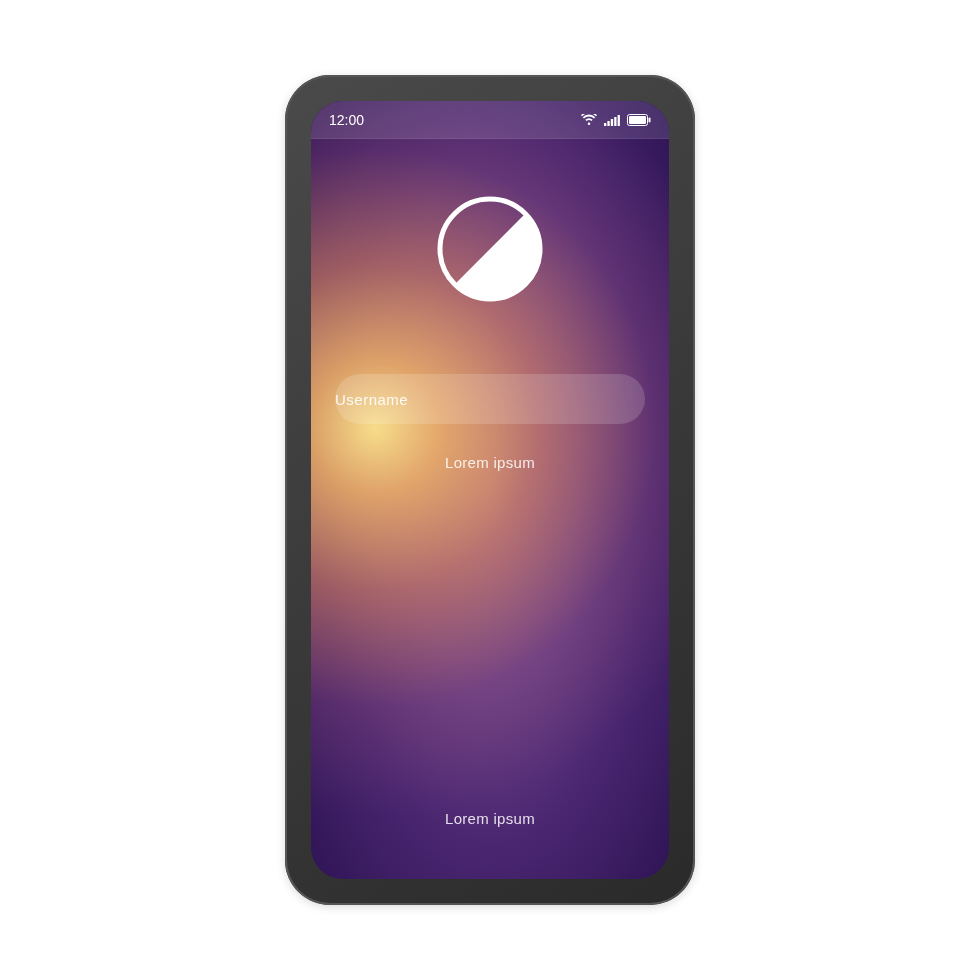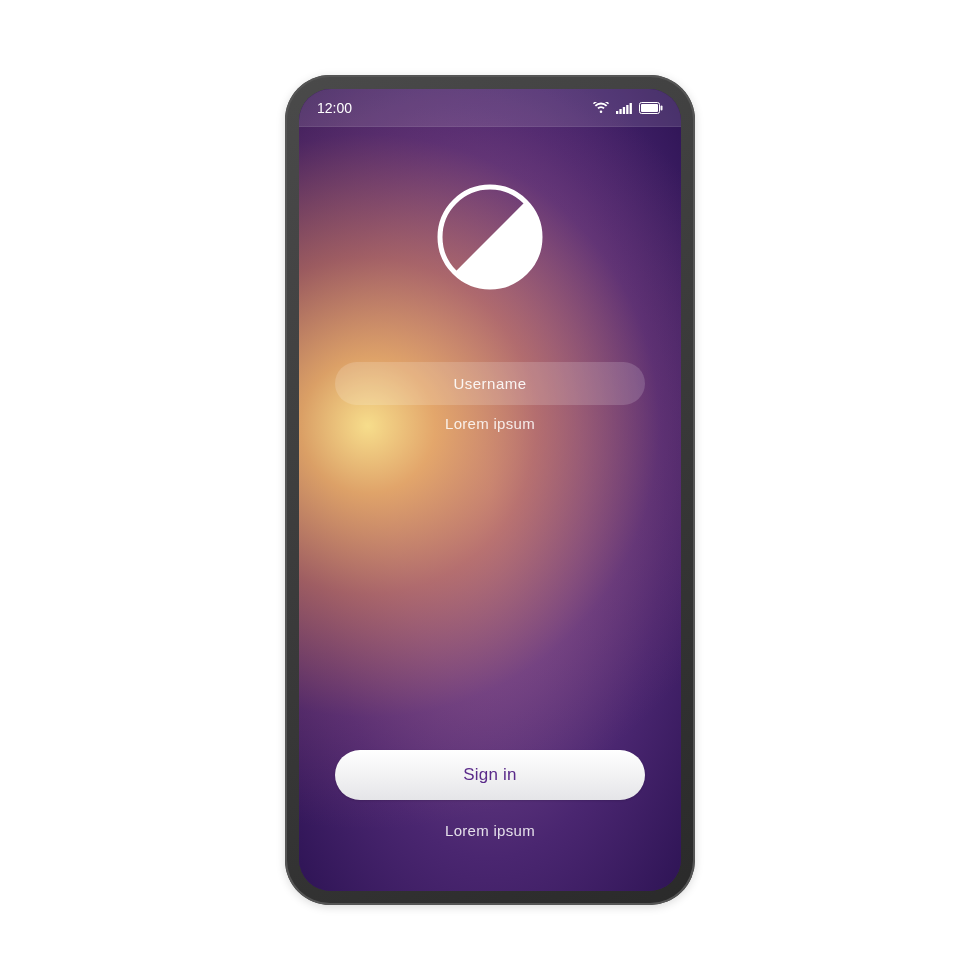--- a/index.html
+++ b/index.html
@@ -10,21 +10,21 @@
       display: flex;
       align-items: center;
       justify-content: center;
       font-family: -apple-system, BlinkMacSystemFont, "Segoe UI", Arial, sans-serif;
     }
     .phone-frame {
       width: 410px;
       height: 830px;
       background: linear-gradient(145deg, #4a4a4a, #2a2a2a);
       border-radius: 45px;
-      padding: 14px;
+      padding: 26px;
       box-shadow: inset 0 0 0 2px #555, 0 2px 10px rgba(0,0,0,0.15);
       position: relative;
     }
     .phone-screen {
       width: 100%;
       height: 100%;
       border-radius: 32px;
       overflow: hidden;
       position: relative;
       background: #3a1b5f;
@@ -60,30 +60,30 @@
       align-items: center;
       padding: 55px 30px 40px;
     }
     .logo-circle {
       width: 110px;
       height: 110px;
       margin-bottom: 70px;
     }
     .input-field {
       width: 310px;
-      height: 43px;
+      height: 50px;
       border-radius: 25px;
       background: rgba(255,255,255,0.16);
       border: none;
       outline: none;
-      text-align: center;
       color: #fff;
       font-size: 15px;
       font-weight: 300;
       letter-spacing: 0.5px;
+      margin-bottom: 20px;
     }
     .input-field::placeholder { color: rgba(255,255,255,0.9); font-weight: 300; }
     .helper-text {
       color: rgba(255,255,255,0.85);
       font-size: 15px;
       font-weight: 300;
       letter-spacing: 0.3px;
     }
     .helper-1 { margin-top: 10px; }
     .spacer { flex: 1; }
@@ -146,18 +146,17 @@
         </svg>
       </div>
 
       <input type="text" class="input-field" placeholder="Username" style="">
 
 
       <div class="helper-text helper-1">Lorem ipsum</div>
 
       <div class="spacer"></div>
 
-      <button class="signin-btn">Sign in</button>
 
       <div class="helper-text helper-2">Lorem ipsum</div>
     </div>
   </div>
 </div>
 
 </body></html>

